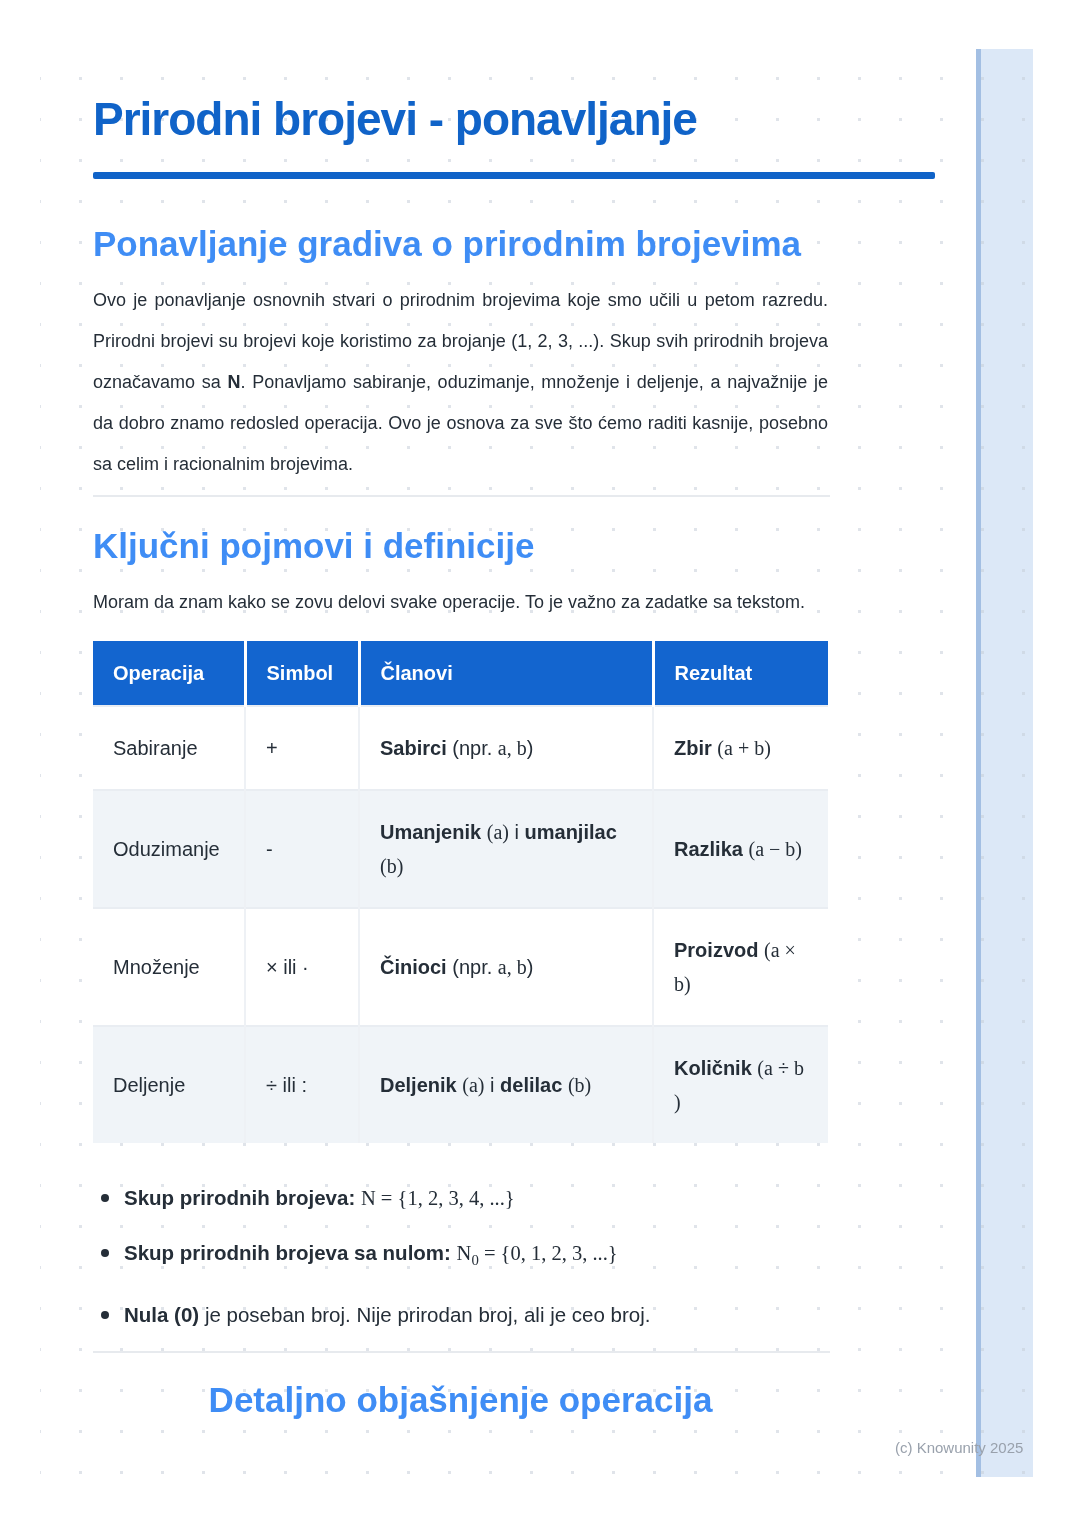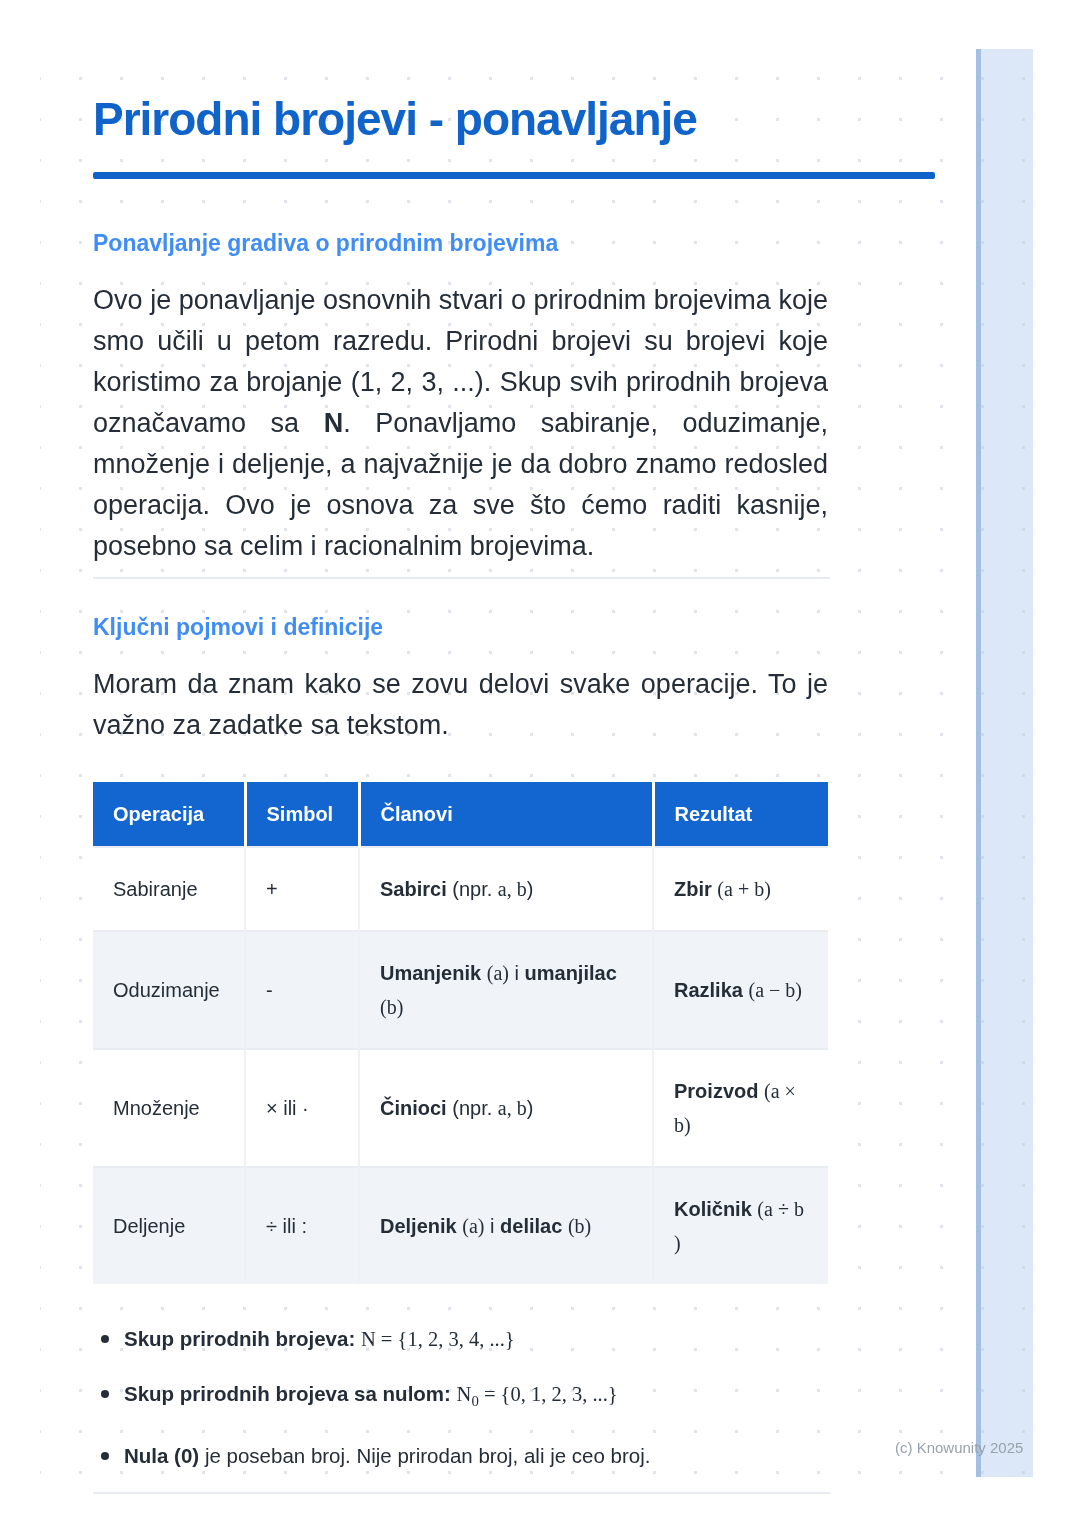--- a/index.html
+++ b/index.html
@@ -16,31 +16,31 @@
   }
   .side-panel{position:absolute;left:981px;top:49px;width:52px;height:1428px;background:var(--panel-blue,#dce8f7);z-index:1;}
   .side-scrollbar{position:absolute;left:976px;top:49px;width:5px;height:1428px;background:var(--panel-line,#a3bfe3);z-index:2;}
   .content{position:absolute;left:93px;top:0;width:735px;z-index:4;}
   h1.page-title{
     margin:92px 0 4px 0;font-size:46px;line-height:54px;font-weight:700;
     letter-spacing:-1px;color:var(--primary-blue,#1063c8);
   }
   .title-rule{width:842px;height:7px;background:var(--primary-blue,#1063c8);margin-top:26px;border-radius:2px;}
   h2.section-heading{
-    margin:48px 0 0 0;font-size:23px;line-height:33px;font-weight:700;
+    margin:48px 0 0 0;font-size:35px;line-height:33px;font-weight:700;
     color:var(--secondary-blue,#3f8df5);
   }
   p.body-text{
-    margin:20px 0 0 0;font-size:27px;line-height:41px;
+    margin:20px 0 0 0;font-size:18px;line-height:41px;
     text-align:justify;color:var(--text,#252e38);
   }
   .divider{border:none;border-top:2px solid #e7eaee;margin:10px 0 32px 0;width:737px;}
   .divider.second{margin-top:12px;margin-bottom:30px;}
   table.ops-table{
-    width:735px;margin-top:36px;border-collapse:collapse;table-layout:fixed;
+    width:735px;margin-top:18px;border-collapse:collapse;table-layout:fixed;
     font-size:20px;color:var(--text,#252e38);
   }
   table.ops-table col.c1{width:152px;}
   table.ops-table col.c2{width:114px;}
   table.ops-table col.c3{width:294px;}
   table.ops-table col.c4{width:175px;}
   table.ops-table th{
     background:var(--table-header-blue,#1365cf);color:#fff;text-align:left;
     font-weight:700;padding:20px 20px;line-height:24px;border-left:3px solid #fff;
   }

